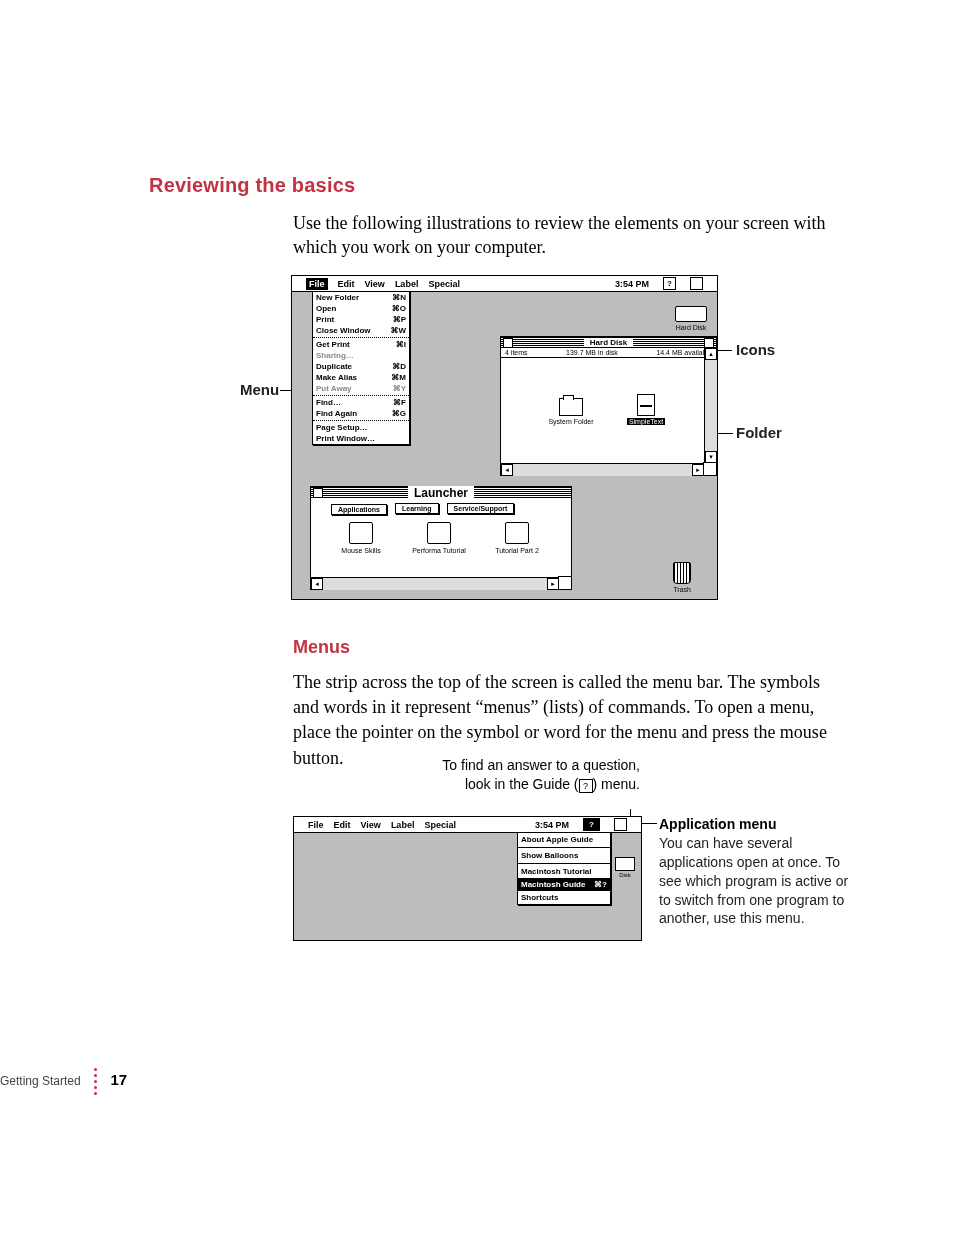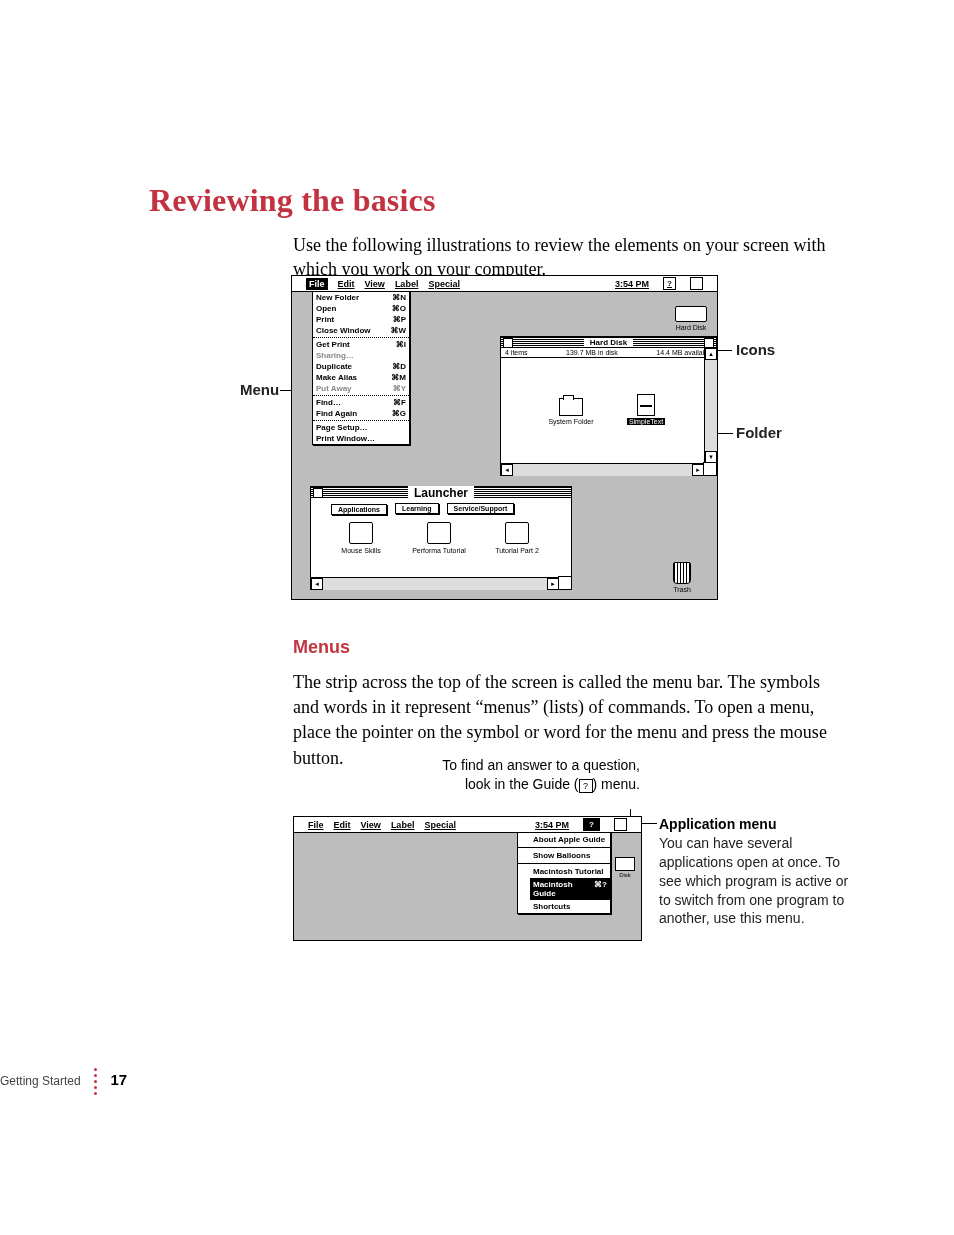--- a/index.html
+++ b/index.html
@@ -12,25 +12,25 @@
     color: #000;
     position: relative;
   }
   .page {
     position: absolute;
     left: 149px;
     top: 170px;
     width: 710px;
   }
   h1.section {
-    font-family: Liberation Serif, serif;
+    font-family: Liberation Sans, sans-serif;
     font-weight: bold;
-    font-size: 32px;
+    font-size: 20px;
     color: #c33240;
-    margin: 12px 0 14px 0;
+    margin: 4px 0 14px 0;
     letter-spacing: 0.2px;
   }
   .intro {
     font-family: "Times New Roman", Times, serif;
     font-size: 18px;
     line-height: 1.35;
     margin-left: 144px;
     width: 540px;
   }
   .callout {
@@ -58,21 +58,20 @@
     height: 323px;
     background: #bdbdbd;
     border: 1px solid #000;
     font-family: "Chicago", "Geneva", sans-serif;
   }
   .menubar {
     position: absolute; left:0; top:0; right:0; height:15px;
     background:#fff; font-size:9px; font-weight:bold;
     display:flex; align-items:center; padding:0 4px;
     border-bottom:1px solid #000;
-    text-decoration:underline;
   }
   .menubar .spacer { flex:1; }
   .menubar span { margin-right:10px; }
   .apple { font-size:11px; line-height:11px; }
   .help-ic, .app-ic {
     display:inline-block; width:11px; height:11px; border:1px solid #000;
     font-size:8px; line-height:11px; text-align:center; margin-left:4px;
     background:#fff;
   }
   .file-selected { background:#000; color:#fff; padding:1px 3px; }
@@ -174,21 +173,21 @@
   .fig2 {
     position:absolute; left:293px; top:816px; width:347px; height:123px;
     background:#bdbdbd; border:1px solid #000; font-family:"Chicago","Geneva",sans-serif;
   }
   .fig2 .menubar { height:15px; }
   .help-sel { background:#000; color:#fff; padding:0 2px; }
   .fig2 .drop2 {
     position:absolute; right:30px; top:15px; width:92px; background:#fff; border:1px solid #000;
     font-size:8px; font-weight:bold; box-shadow:1px 1px 0 #000;
   }
-  .fig2 .drop2 .row{padding:2px 3px;margin-left:12px;}
+  .fig2 .drop2 .row{padding:2px 3px;}
   .fig2 .drop2 .row.sel{background:#000;color:#fff; display:flex; justify-content:space-between;}
   .fig2 .drop2 hr{border:none;border-top:1px solid #000;margin:1px 0;}
   .fig2 .disk{position:absolute; right:3px; top:40px; width:26px; text-align:center; font-size:6px;}
   .fig2 .disk .drv{width:18px;height:12px;border:1px solid #000;background:#fff;margin:0 auto 1px;}
 
   .appmenu-call {
     position:absolute; left:659px; top:815px; width:200px;
     font-family:"Helvetica Neue",Helvetica,Arial,sans-serif; font-size:14px; line-height:1.35;
   }
   .appmenu-call .t{font-weight:bold;}

